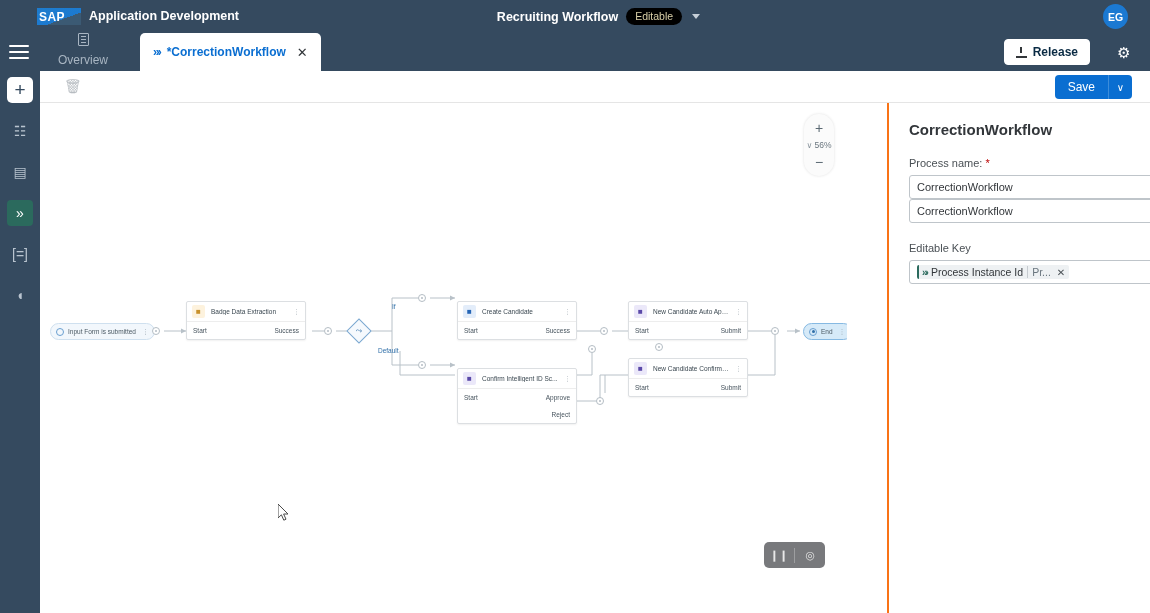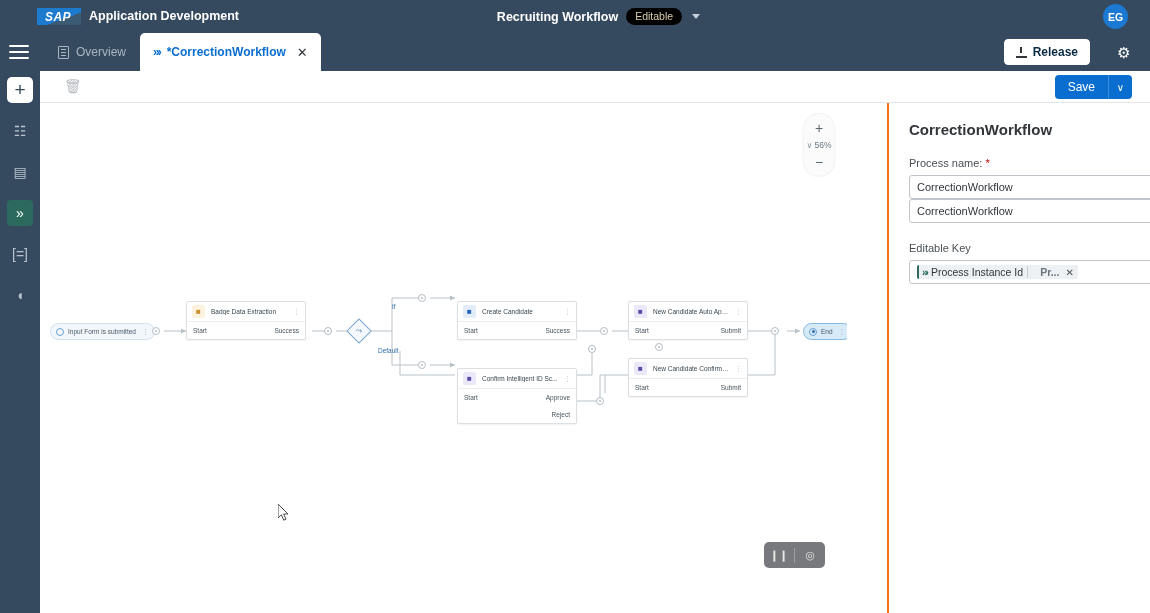--- a/index.html
+++ b/index.html
@@ -16,23 +16,22 @@
   .shellbar {
     position: absolute; top: 0; left: 0; width: 1150px; height: 33px;
     background: #354a5f;
     display: flex; align-items: center;
   }
   .sap-logo {
     position: absolute; left: 37px; top: 8px;
     width: 44px; height: 17px;
     background: linear-gradient(160deg, #1e7ccd 0%, #1c7ad0 62%, #3b5a74 62%, #3b5a74 100%);
     color: #fff; font-weight: bold; font-size: 12px; letter-spacing: .4px;
-    font-style: italic;
     display: flex; align-items: center; justify-content: flex-start;
-    padding-left: 8px;
+    padding-left: 2px;
   }
   .shell-app-title {
     position: absolute; left: 89px; top: 9px;
     color: #ffffff; font-size: 12.5px; font-weight: bold;
   }
   .shell-center {
     position: absolute; left: 0; top: 0; width: 1150px; height: 33px;
     display: flex; align-items: center; justify-content: center; gap: 8px;
     pointer-events: none;
     padding-left: 47px;
@@ -64,21 +63,21 @@
   .burger {
     position: absolute; left: 9px; top: 12px; width: 20px; height: 14px;
     display: flex; flex-direction: column; justify-content: space-between;
   }
   .burger span { display: block; height: 2px; background: #ffffff; border-radius: 1px; }
   .tab {
     position: absolute; top: 0; height: 38px;
     display: flex; align-items: center; gap: 7px; padding: 0 14px;
     font-size: 12px; cursor: pointer;
   }
-  .tab-overview { left: 44px; color: #a8b5c2; }
+  .tab-overview { left: 44px; color: #a8b5c2; flex-direction: column; }
   .tab-active {
     left: 140px; background: #ffffff; color: #0a6ed1;
     font-weight: bold; border-radius: 5px 5px 0 0;
     padding: 0 13px;
   }
   .tab-icon-doc {
     width: 11px; height: 13px; border: 1.4px solid #a8b5c2; border-radius: 1px;
     position: relative;
   }
   .tab-icon-doc::after {
@@ -275,21 +274,21 @@
   }
   .field-box .grow { flex: 1; overflow: hidden; white-space: nowrap; }
   .t-affix { color: #6a767f; font-size: 11px; margin-left: 6px; }
   .bk-token {
     display: inline-flex; align-items: center; gap: 4px;
     background: #eef1f3; border-left: 2.5px solid #2b6a5d;
     padding: 1px 4px 1px 3px; font-size: 10.5px; color: #32363a;
     border-radius: 2px; max-width: 215px;
   }
   .bk-chev { color: #2b6a5d; font-size: 10px; letter-spacing: -2px; font-weight: bold; }
-  .bk-sub { color: #6a767f; border-left: 1px solid #c6cbd0; padding-left: 12px; font-weight: bold; }
+  .bk-sub { color: #6a767f; border-left: 1px solid #c6cbd0; padding-left: 4px; }
   .bk-x { color: #4a5055; font-size: 10px; margin-left: 2px; cursor: pointer; }
 
   
   .rec-pill {
     position: absolute; right: 22px; bottom: 45px;
     height: 26px; background: rgba(90,92,95,.82); border-radius: 5px;
     display: flex; align-items: center; z-index: 9;
   }
   .rec-btn {
     width: 30px; height: 26px; display: flex; align-items: center; justify-content: center;

